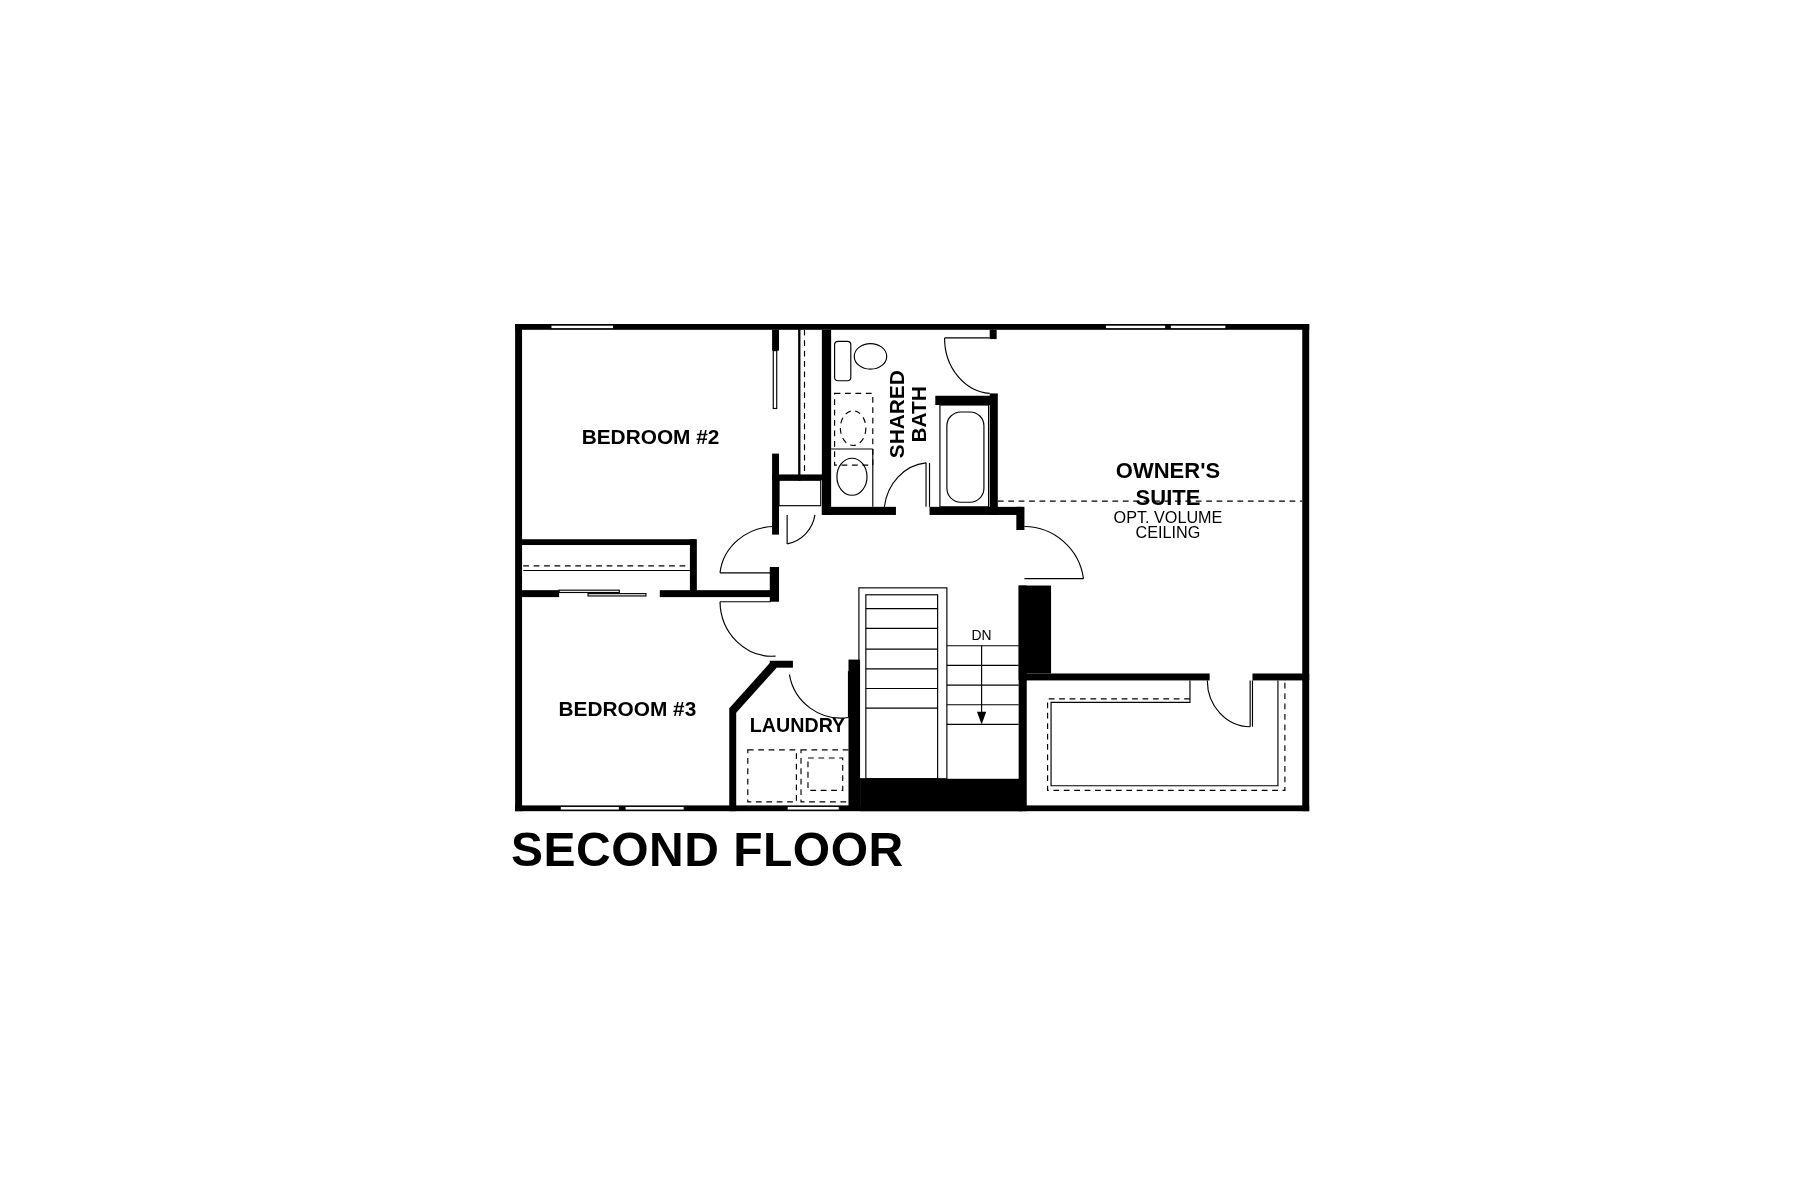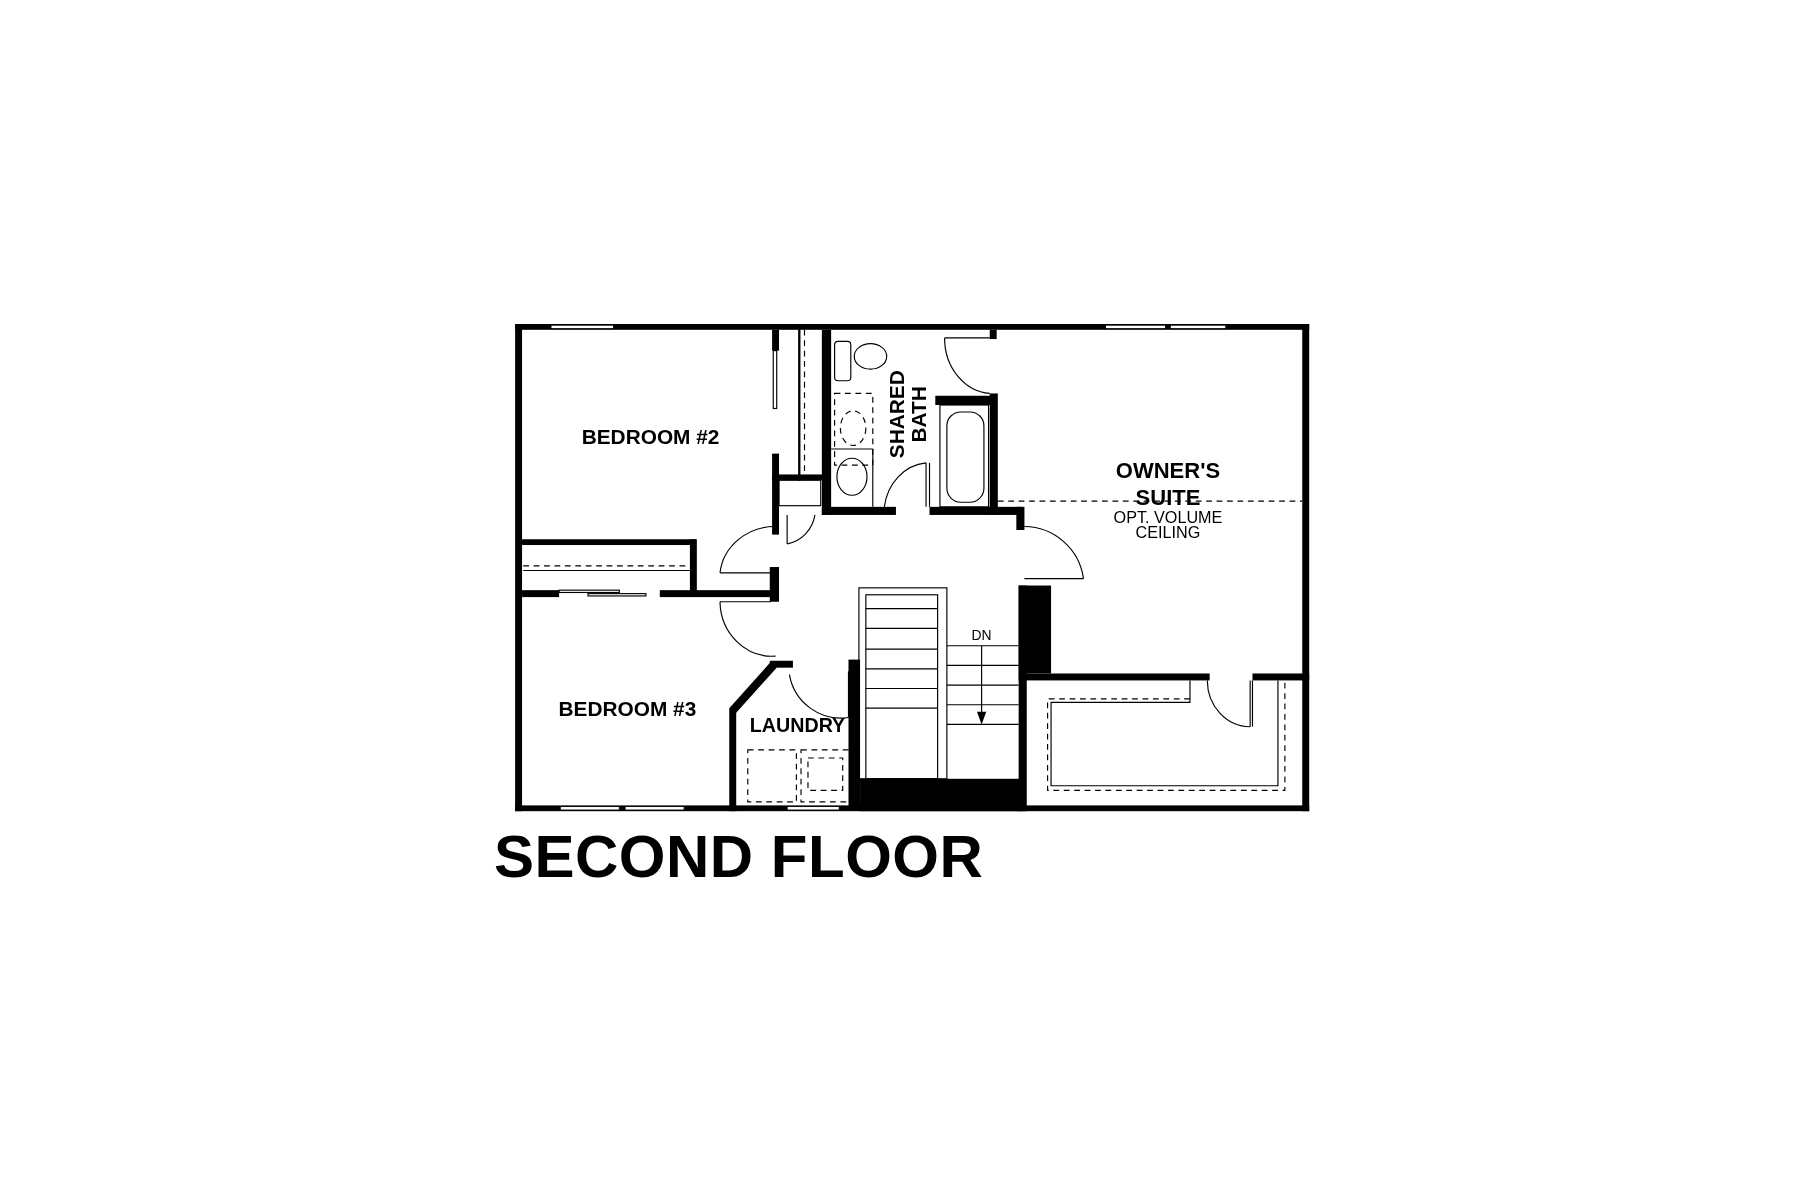--- a/index.html
+++ b/index.html
@@ -4,21 +4,21 @@
 <style>
   html, body { margin:0; padding:0; background:#ffffff; }
   body { width:1800px; height:1200px; position:relative; overflow:hidden; font-family:"Liberation Sans", sans-serif; }
   #plan { position:absolute; left:0; top:0; width:1800px; height:1200px; }
   .wall { fill:#000; }
   .thin { fill:none; stroke:#000; stroke-width:1; }
   .dash { fill:none; stroke:#000; stroke-width:1; stroke-dasharray:5 4; }
   .win { fill:#fff; stroke:#000; stroke-width:0.8; }
   .lbl { font-family:"Liberation Sans", sans-serif; font-weight:bold; fill:#000; }
   .lbl-s { font-family:"Liberation Sans", sans-serif; fill:#000; }
-  #title { position:absolute; left:494px; top:822px; font-size:60px; font-weight:bold; color:#000; letter-spacing:0.5px; font-family:"Liberation Sans", sans-serif; }
+  #title { position:absolute; left:511px; top:822px; font-size:48px; font-weight:bold; color:#000; letter-spacing:0.5px; font-family:"Liberation Sans", sans-serif; }
 </style>
 </head>
 <body>
 
 <svg id="plan" viewBox="0 0 1555 1037" preserveAspectRatio="none" xmlns="http://www.w3.org/2000/svg">
 
   <g>
     <rect class="wall" x="445" y="280" width="686" height="5"></rect>
     <rect class="wall" x="445" y="696" width="686" height="5"></rect>
     <rect class="wall" x="445" y="280" width="6" height="421"></rect>

